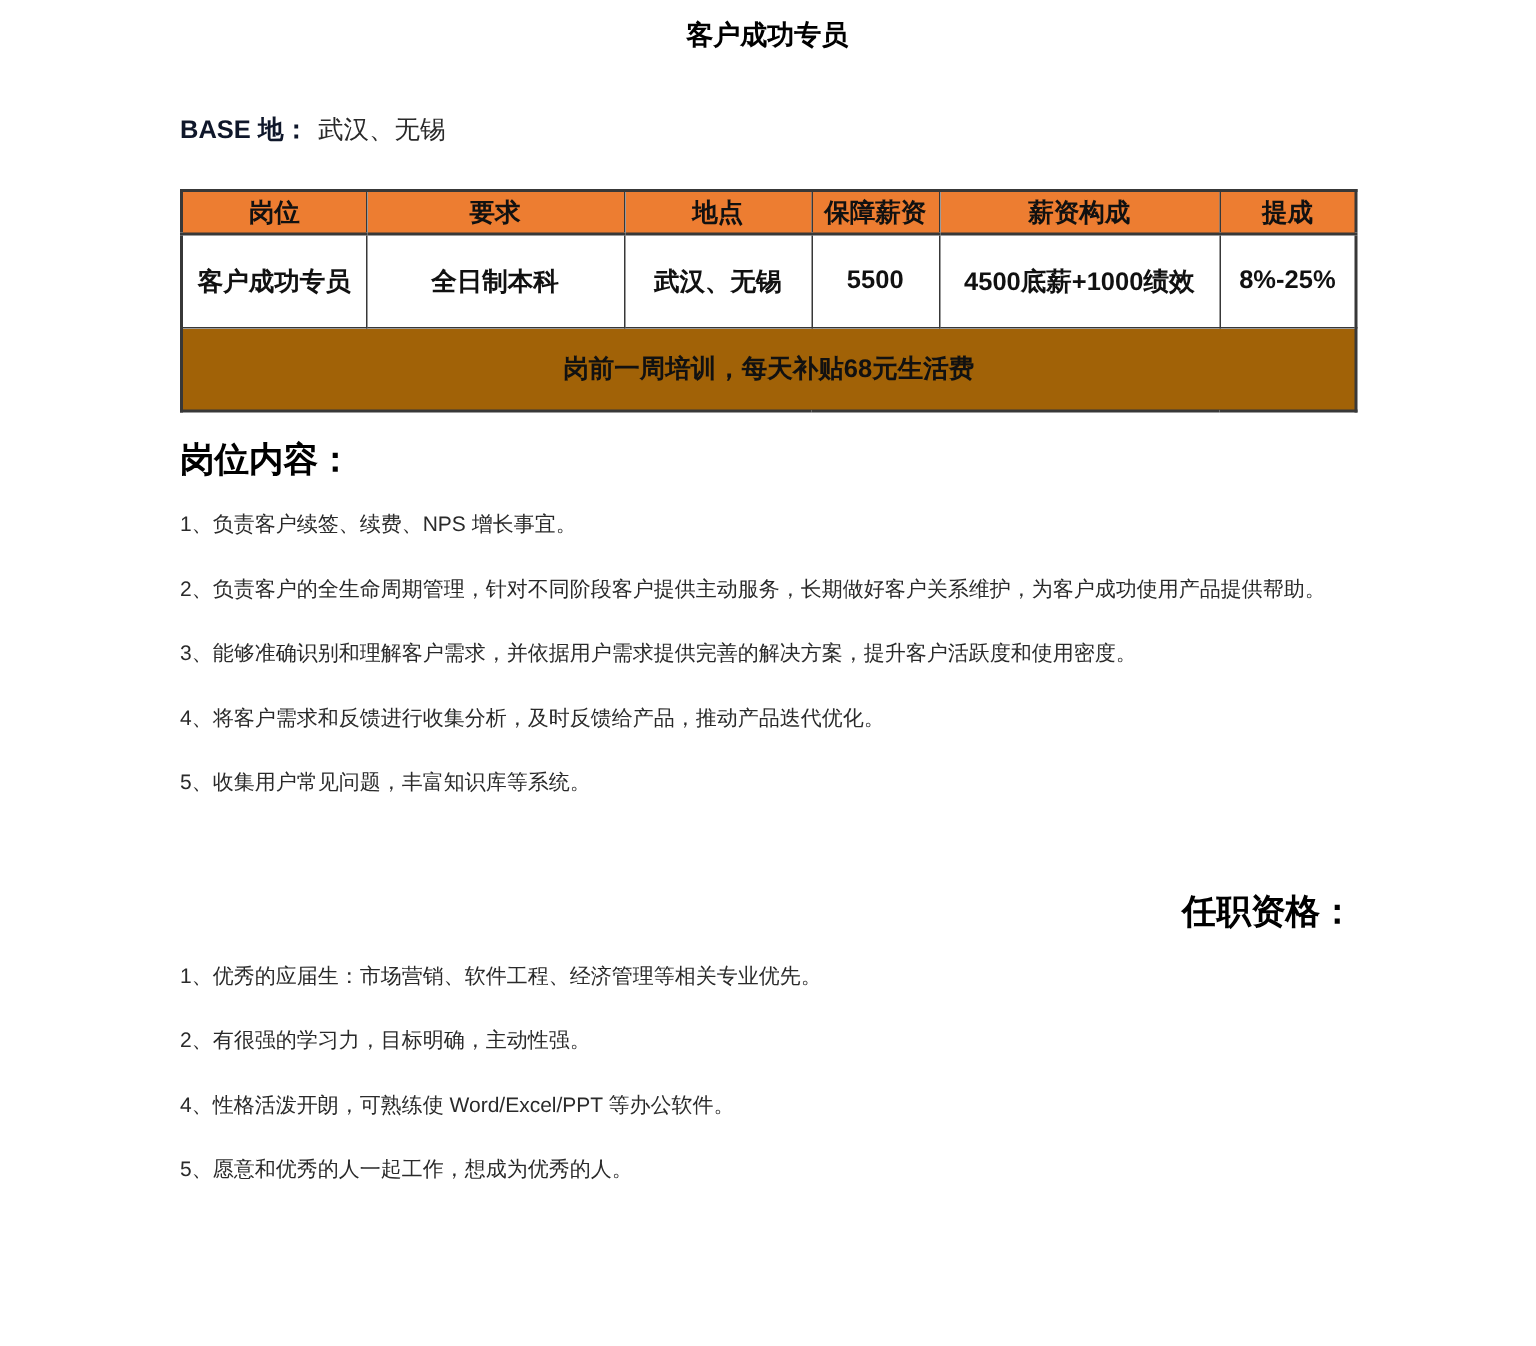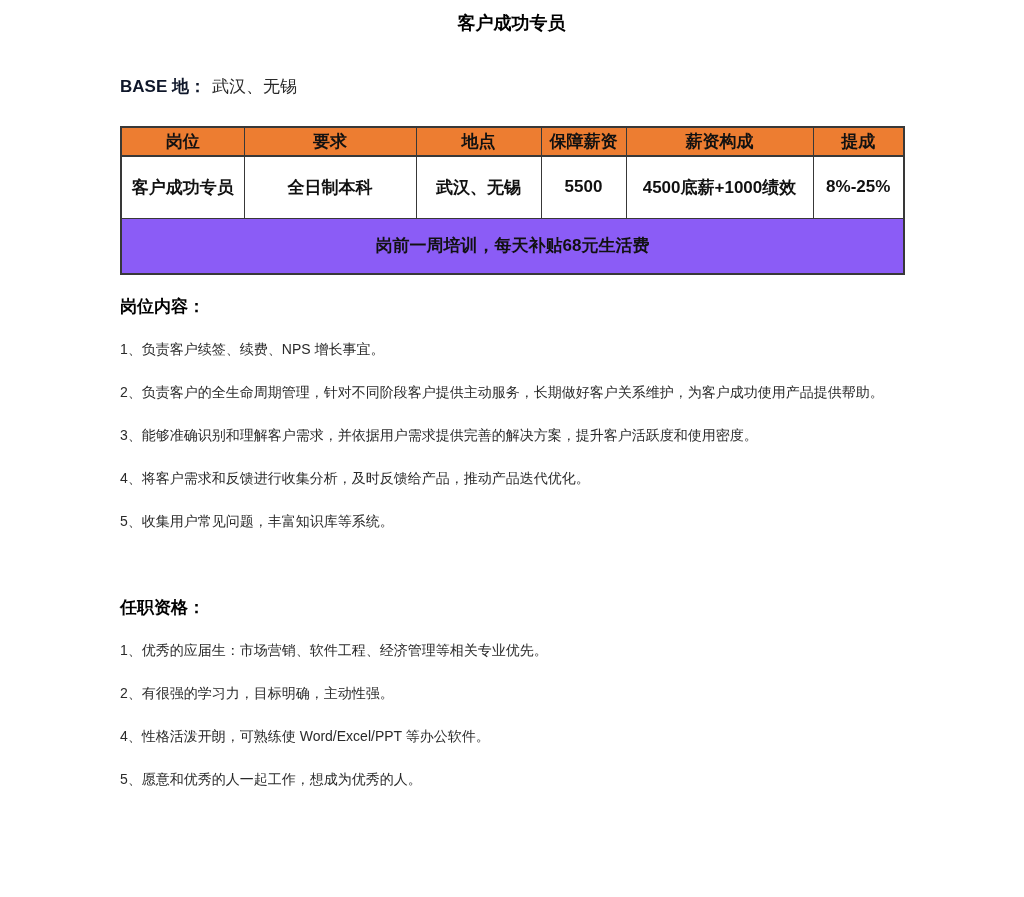--- a/index.html
+++ b/index.html
@@ -57,30 +57,31 @@
     padding: 0 4px;
     overflow: hidden;
     margin-top: 27px;
   }
   table.job-table thead tr { height: 29px; }
   table.job-table thead th {
     background: #ED7D31;
     border-bottom: 2px solid #383838;
   }
   tr.data-row { height: 62px; background: #ffffff; }
-  tr.note-row { height: 56px; background: #8b5cf6; }
+  tr.note-row { height: 56px; background: #a16207; }
   .section-heading {
     margin: 10px 0 0 0;
-    font-size: 17px;
+    font-size: 23px;
     line-height: 43px;
     font-weight: bold;
     color: #000000;
   }
   .section-heading.second {
     margin-top: 43px;
+    text-align: right;
   }
   .list-item {
     margin: 0;
     font-size: 14px;
     line-height: 43px;
     color: #2a2a2a;
     text-align: justify;
   }
 </style>
 </head>

